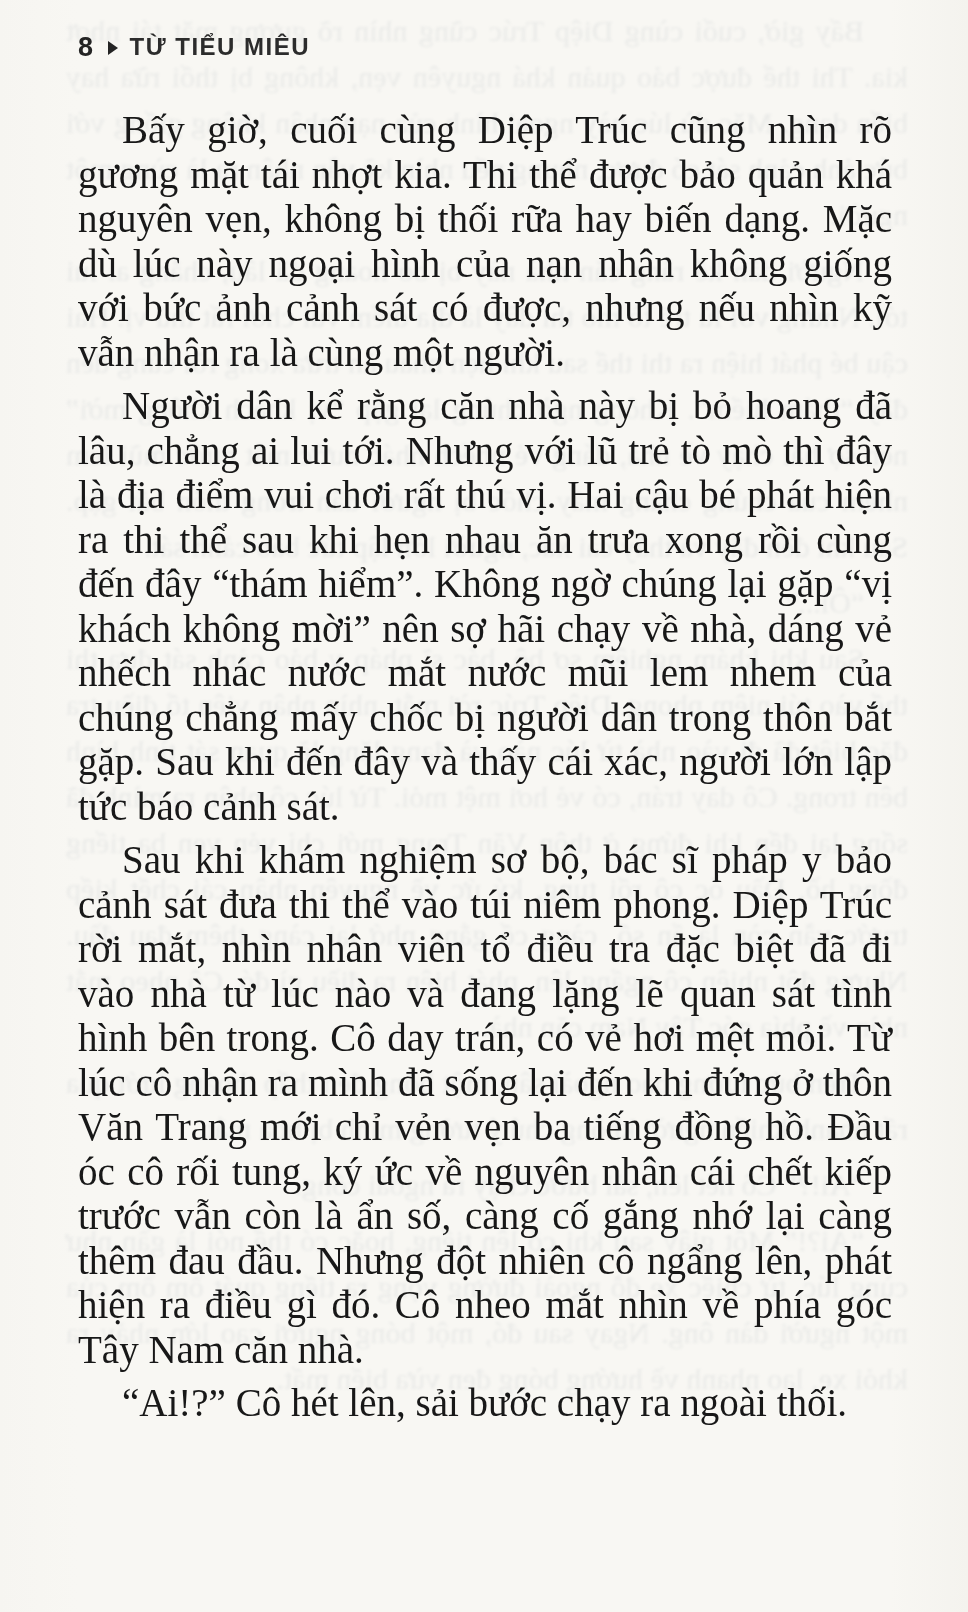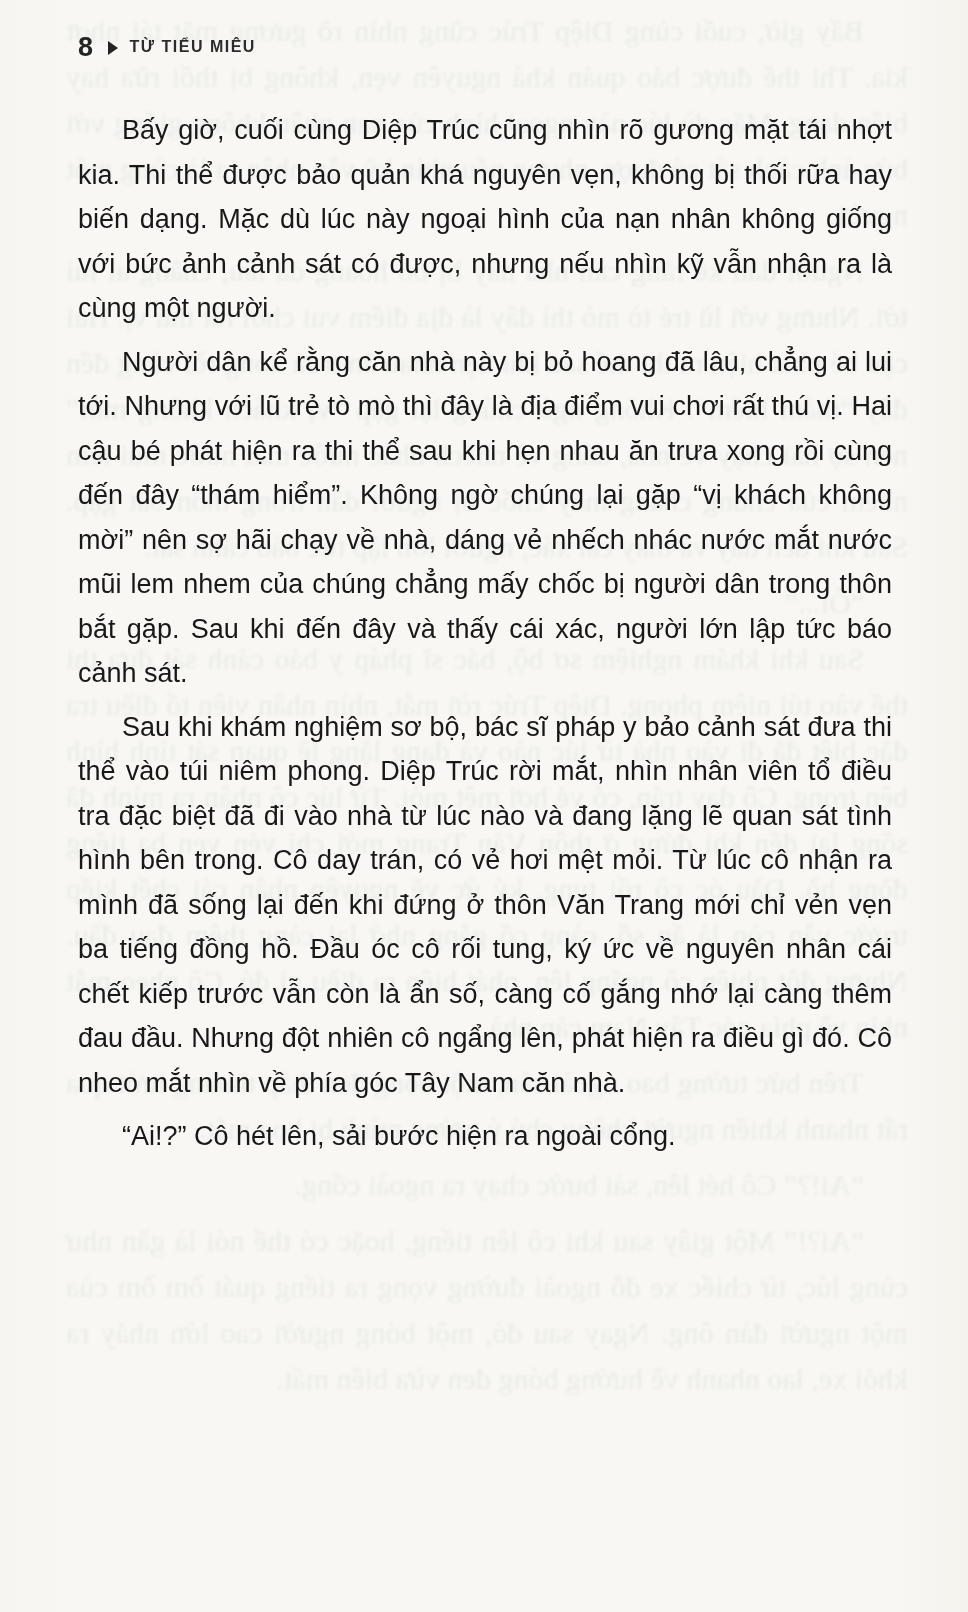--- a/index.html
+++ b/index.html
@@ -47,31 +47,31 @@
     letter-spacing: 0.5px;
   }
   .tri {
     width: 0; height: 0;
     border-top: 7px solid transparent;
     border-bottom: 7px solid transparent;
     border-left: 10px solid #242424;
     margin: 2px 12px 0 14px;
   }
   .rtitle {
-    font-size: 16px;
+    font-size: 24px;
     font-weight: 700;
     letter-spacing: 1.5px;
     color: #2c2c2c;
   }
   .body {
     position: relative;
     z-index: 1;
     margin-top: 44px;
-    font-family: Liberation Sans, sans-serif;
-    font-size: 27px;
+    font-family: Liberation Serif, serif;
+    font-size: 39px;
     line-height: 44.5px;
     text-align: justify;
     color: #181818;
   }
   .body p { margin: 0 0 9px; text-indent: 44px; }
 </style>
 </head>
 <body>
 
 <div class="page">
@@ -86,15 +86,15 @@
     </div>
   <header class="header">
     <span class="pnum">8</span>
     <span class="tri"></span>
     <span class="rtitle">TỪ TIỂU MIÊU</span>
   </header>
   <main class="body" id="body-text">
       <p>Bấy giờ, cuối cùng Diệp Trúc cũng nhìn rõ gương mặt tái nhợt kia. Thi thể được bảo quản khá nguyên vẹn, không bị thối rữa hay biến dạng. Mặc dù lúc này ngoại hình của nạn nhân không giống với bức ảnh cảnh sát có được, nhưng nếu nhìn kỹ vẫn nhận ra là cùng một người.</p>
       <p>Người dân kể rằng căn nhà này bị bỏ hoang đã lâu, chẳng ai lui tới. Nhưng với lũ trẻ tò mò thì đây là địa điểm vui chơi rất thú vị. Hai cậu bé phát hiện ra thi thể sau khi hẹn nhau ăn trưa xong rồi cùng đến đây “thám hiểm”. Không ngờ chúng lại gặp “vị khách không mời” nên sợ hãi chạy về nhà, dáng vẻ nhếch nhác nước mắt nước mũi lem nhem của chúng chẳng mấy chốc bị người dân trong thôn bắt gặp. Sau khi đến đây và thấy cái xác, người lớn lập tức báo cảnh sát.</p>
       <p>Sau khi khám nghiệm sơ bộ, bác sĩ pháp y bảo cảnh sát đưa thi thể vào túi niêm phong. Diệp Trúc rời mắt, nhìn nhân viên tổ điều tra đặc biệt đã đi vào nhà từ lúc nào và đang lặng lẽ quan sát tình hình bên trong. Cô day trán, có vẻ hơi mệt mỏi. Từ lúc cô nhận ra mình đã sống lại đến khi đứng ở thôn Văn Trang mới chỉ vẻn vẹn ba tiếng đồng hồ. Đầu óc cô rối tung, ký ức về nguyên nhân cái chết kiếp trước vẫn còn là ẩn số, càng cố gắng nhớ lại càng thêm đau đầu. Nhưng đột nhiên cô ngẩng lên, phát hiện ra điều gì đó. Cô nheo mắt nhìn về phía góc Tây Nam căn nhà.</p>
-      <p>“Ai!?” Cô hét lên, sải bước hiện ra ngoài cổng.</p>
+      <p>“Ai!?” Cô hét lên, sải bước chạy ra ngoài thối.</p>
     </main>
 </div>
 
 </body></html>

